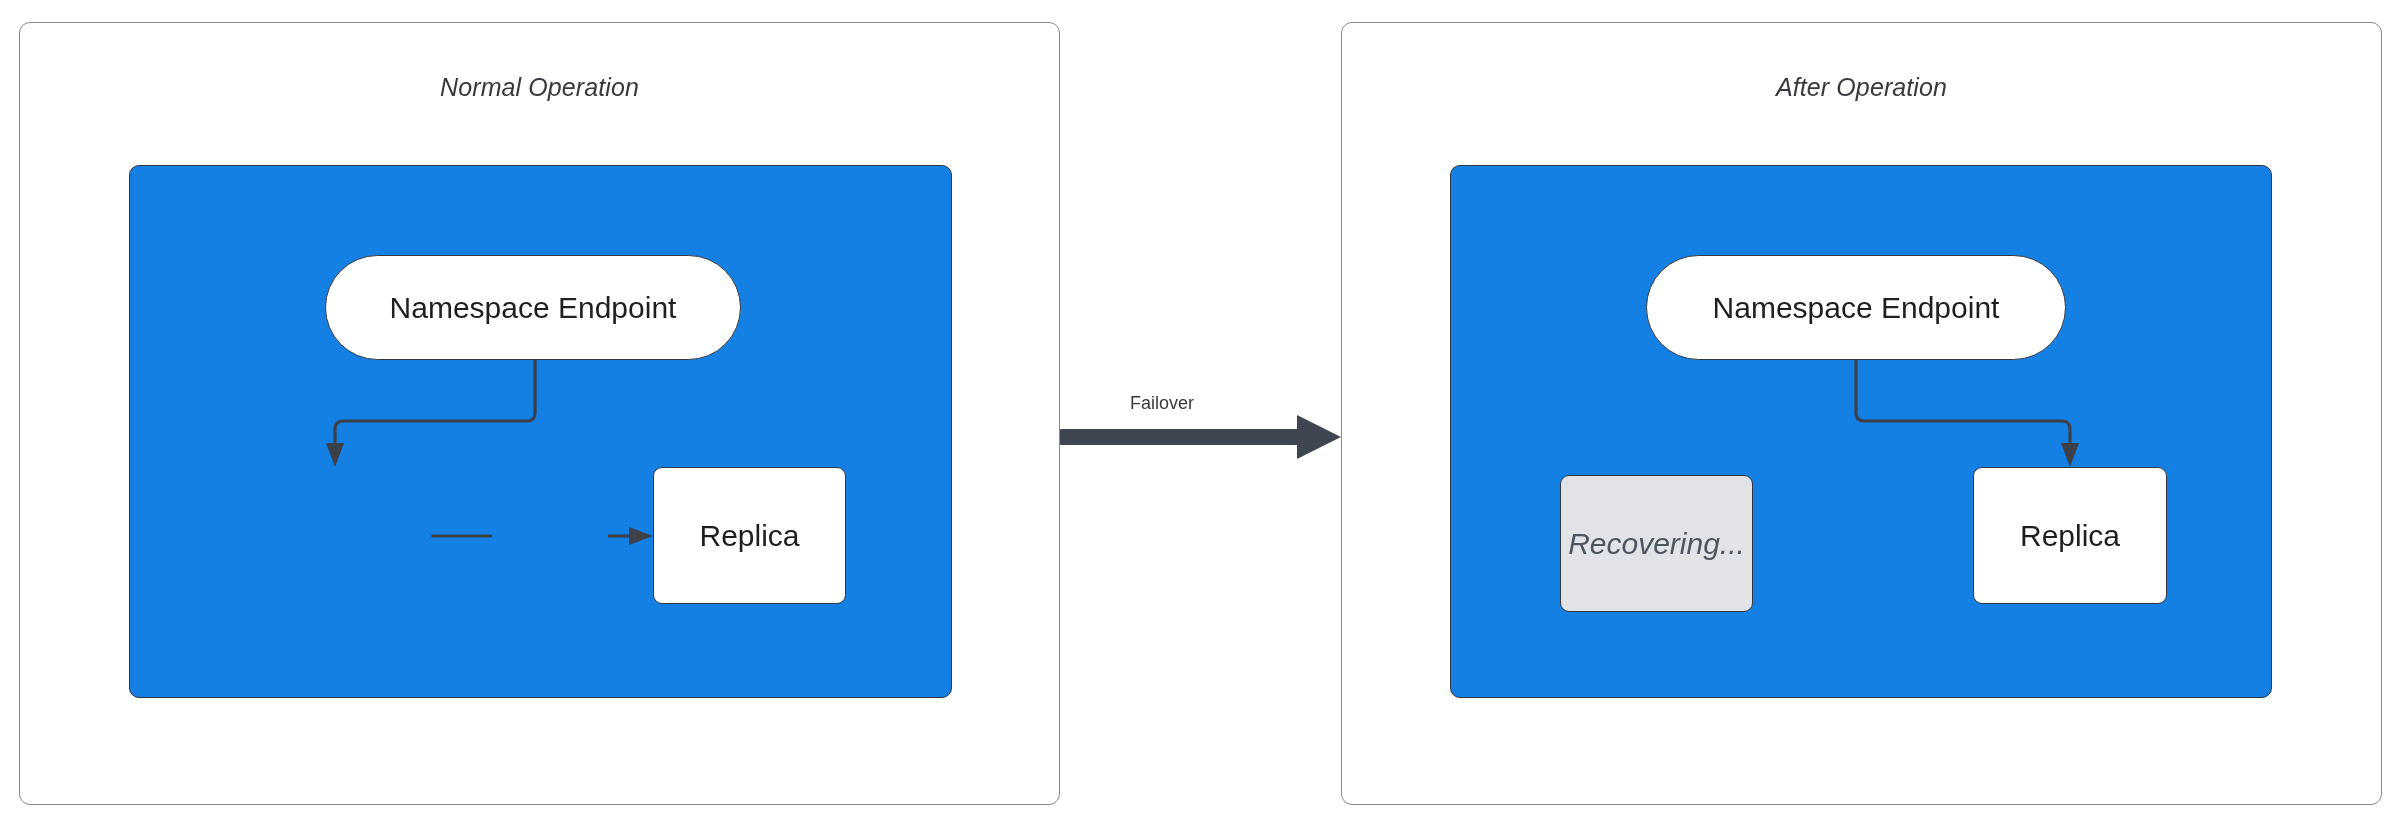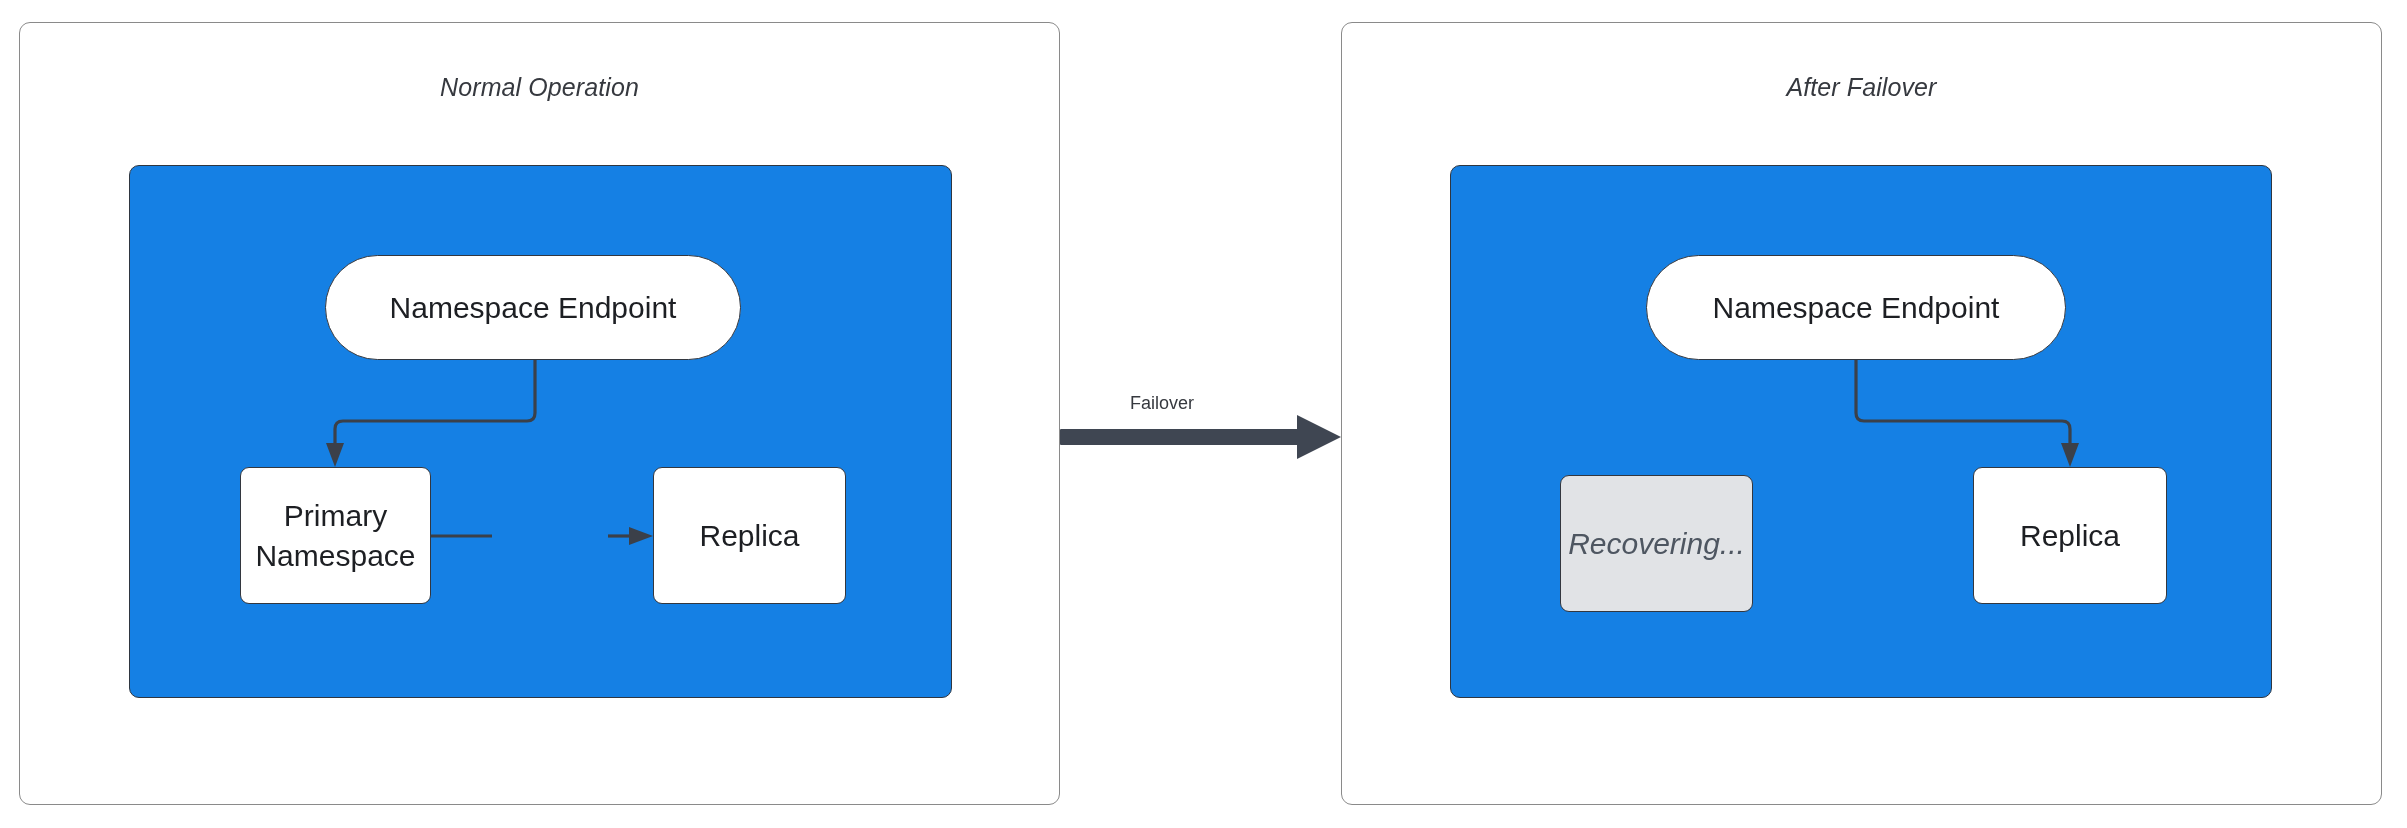--- a/index.html
+++ b/index.html
@@ -102,27 +102,25 @@
 <div class="canvas">
 
   <div class="panel" id="panel-left">
     <div class="panel-title">Normal Operation</div>
   </div>
 
   <div class="blue-box" id="blue-left"></div>
 
   <div class="node stadium" id="endpoint-left">Namespace Endpoint</div>
 
-  <div class="node rect" id="primary-namespace">Primary
-Namespace</div>
 
   <div class="node rect" id="replica-left">Replica</div>
 
   <div class="panel" id="panel-right">
-    <div class="panel-title">After Failover</div>
+    <div class="panel-title">After Operation</div>
   </div>
 
   <div class="blue-box" id="blue-right"></div>
 
   <div class="node stadium" id="endpoint-right">Namespace Endpoint</div>
 
   <div class="node rect muted" id="recovering">Recovering...</div>
 
   <div class="node rect" id="replica-right">Replica</div>
 

